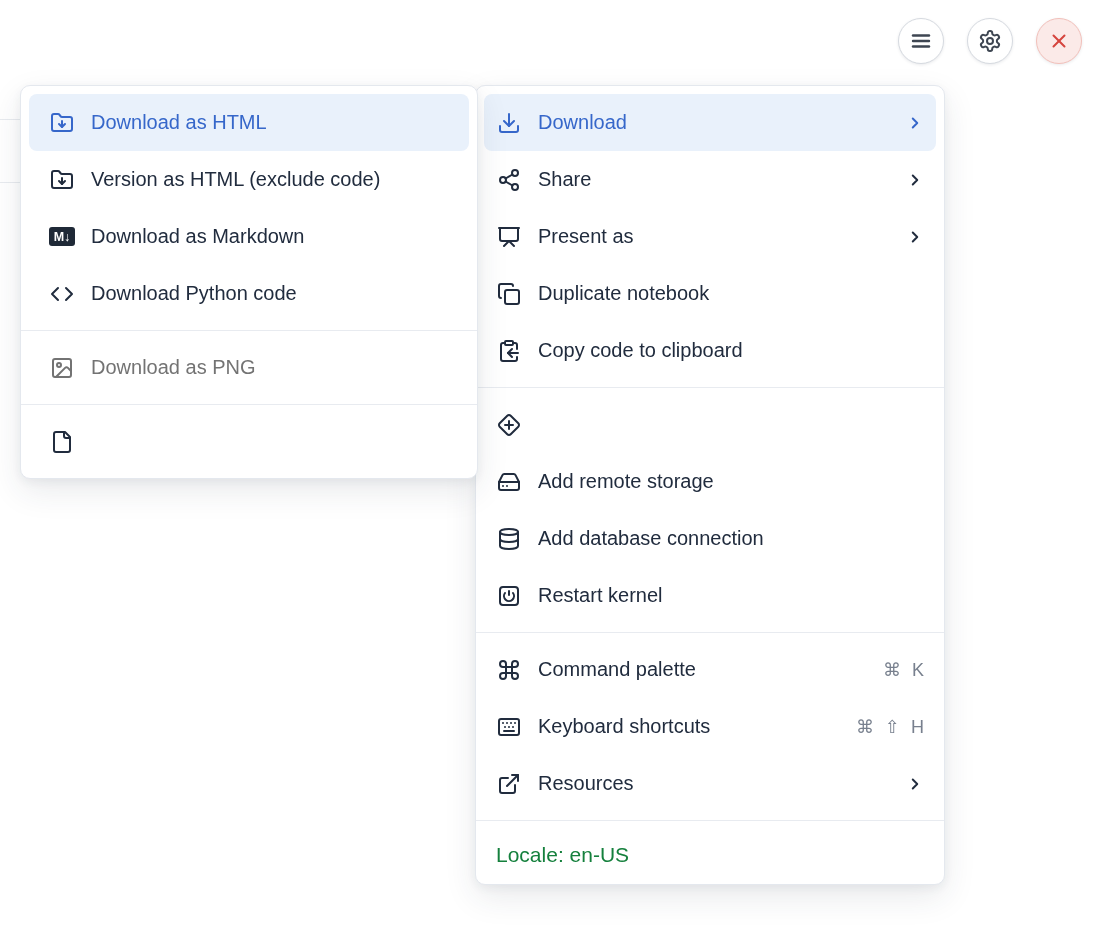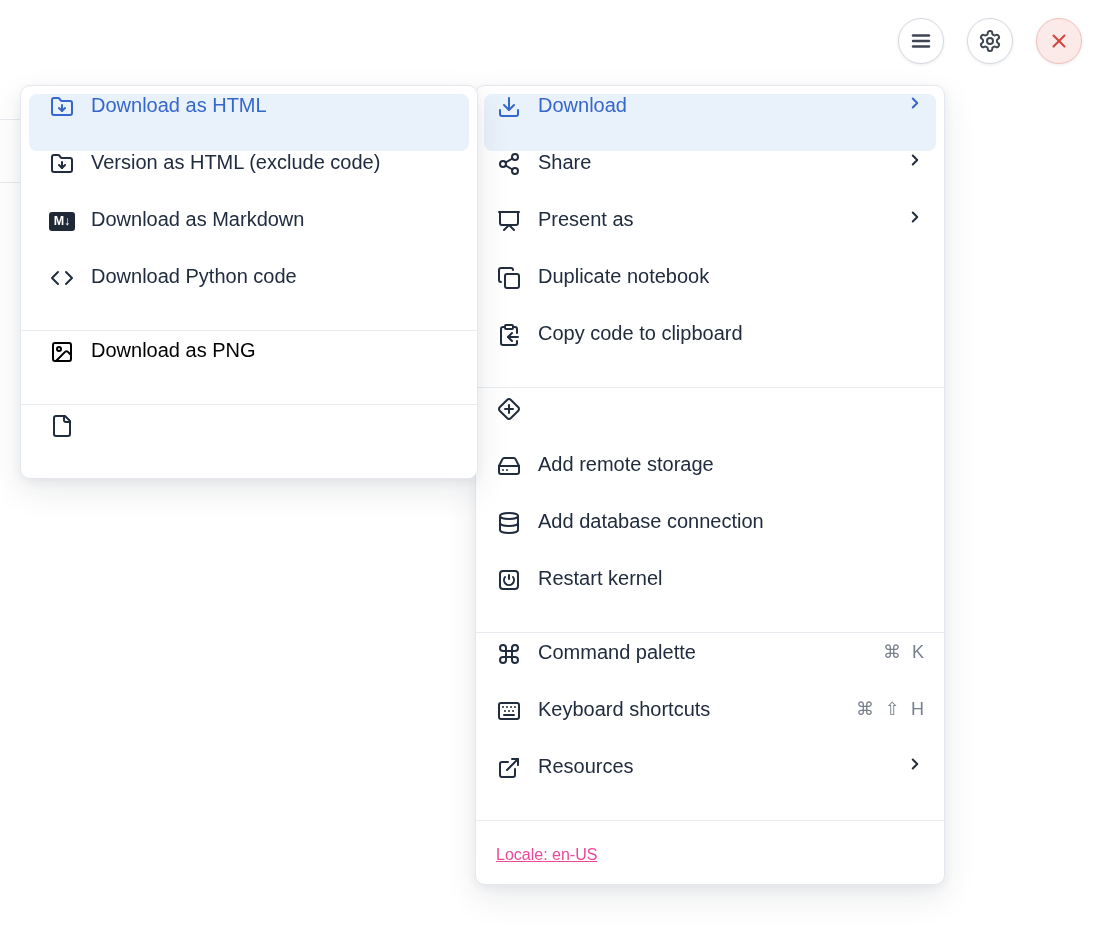--- a/index.html
+++ b/index.html
@@ -30,27 +30,27 @@
   .menu {
     position:absolute; background:#ffffff;
     border:1px solid #e4e8ee; border-radius:10px;
     box-shadow:0 12px 32px rgba(35,45,65,.10), 0 3px 10px rgba(35,45,65,.06);
     padding:8px;
   }
   .menu-left  { left:20px;  top:85px; width:458px; z-index:3; }
   .menu-right { left:475px; top:85px; width:470px; z-index:2; }
 
   .row {
-    height:57px; display:flex; align-items:flex-start; gap:16px;
+    height:57px; display:flex; align-items:center; gap:16px;
     border-radius:8px; font-size:20px; color:#212c3e;
     padding:0 12px; cursor:pointer; white-space:nowrap;
   }
   .menu-left .row { padding:0 20px; }
   .row.hl { background:#e9f1fb; color:#3667ca; }
-  .row.disabled { color:#000000; cursor:default; }
+  .row.disabled { color:#737373; cursor:default; }
 
   .icon {
     width:26px; height:26px; flex:none;
     display:flex; align-items:center; justify-content:center;
   }
   .icon svg { display:block; }
   .label { flex:1 1 auto; overflow:hidden; }
 
   .md-badge {
     width:27px; height:19px; border-radius:3px;
@@ -64,21 +64,21 @@
 
   .shortcut {
     margin-left:auto; flex:none;
     color:#78808e; font-size:18px; word-spacing:6px;
   }
 
   .sep { height:1px; background:#e8ebf0; margin:8px -8px; }
 
   .menu-footer { padding:10px 12px 6px 12px; }
   .menu-footer div {
-    font-size:16px; color:#ec4899; line-height:31px; white-space:nowrap;text-decoration:underline;
+    font-size:21px; color:#15803d; line-height:31px; white-space:nowrap;
   }
 </style>
 </head>
 <body>
 
 <div class="bg-line" style="left:0; top:119px; width:21px; height:1px;"></div>
 <div class="bg-line" style="left:0; top:182px; width:21px; height:1px;"></div>
 
 <div class="toolbar-btn" style="left:898px;">
   <span class="icon">

